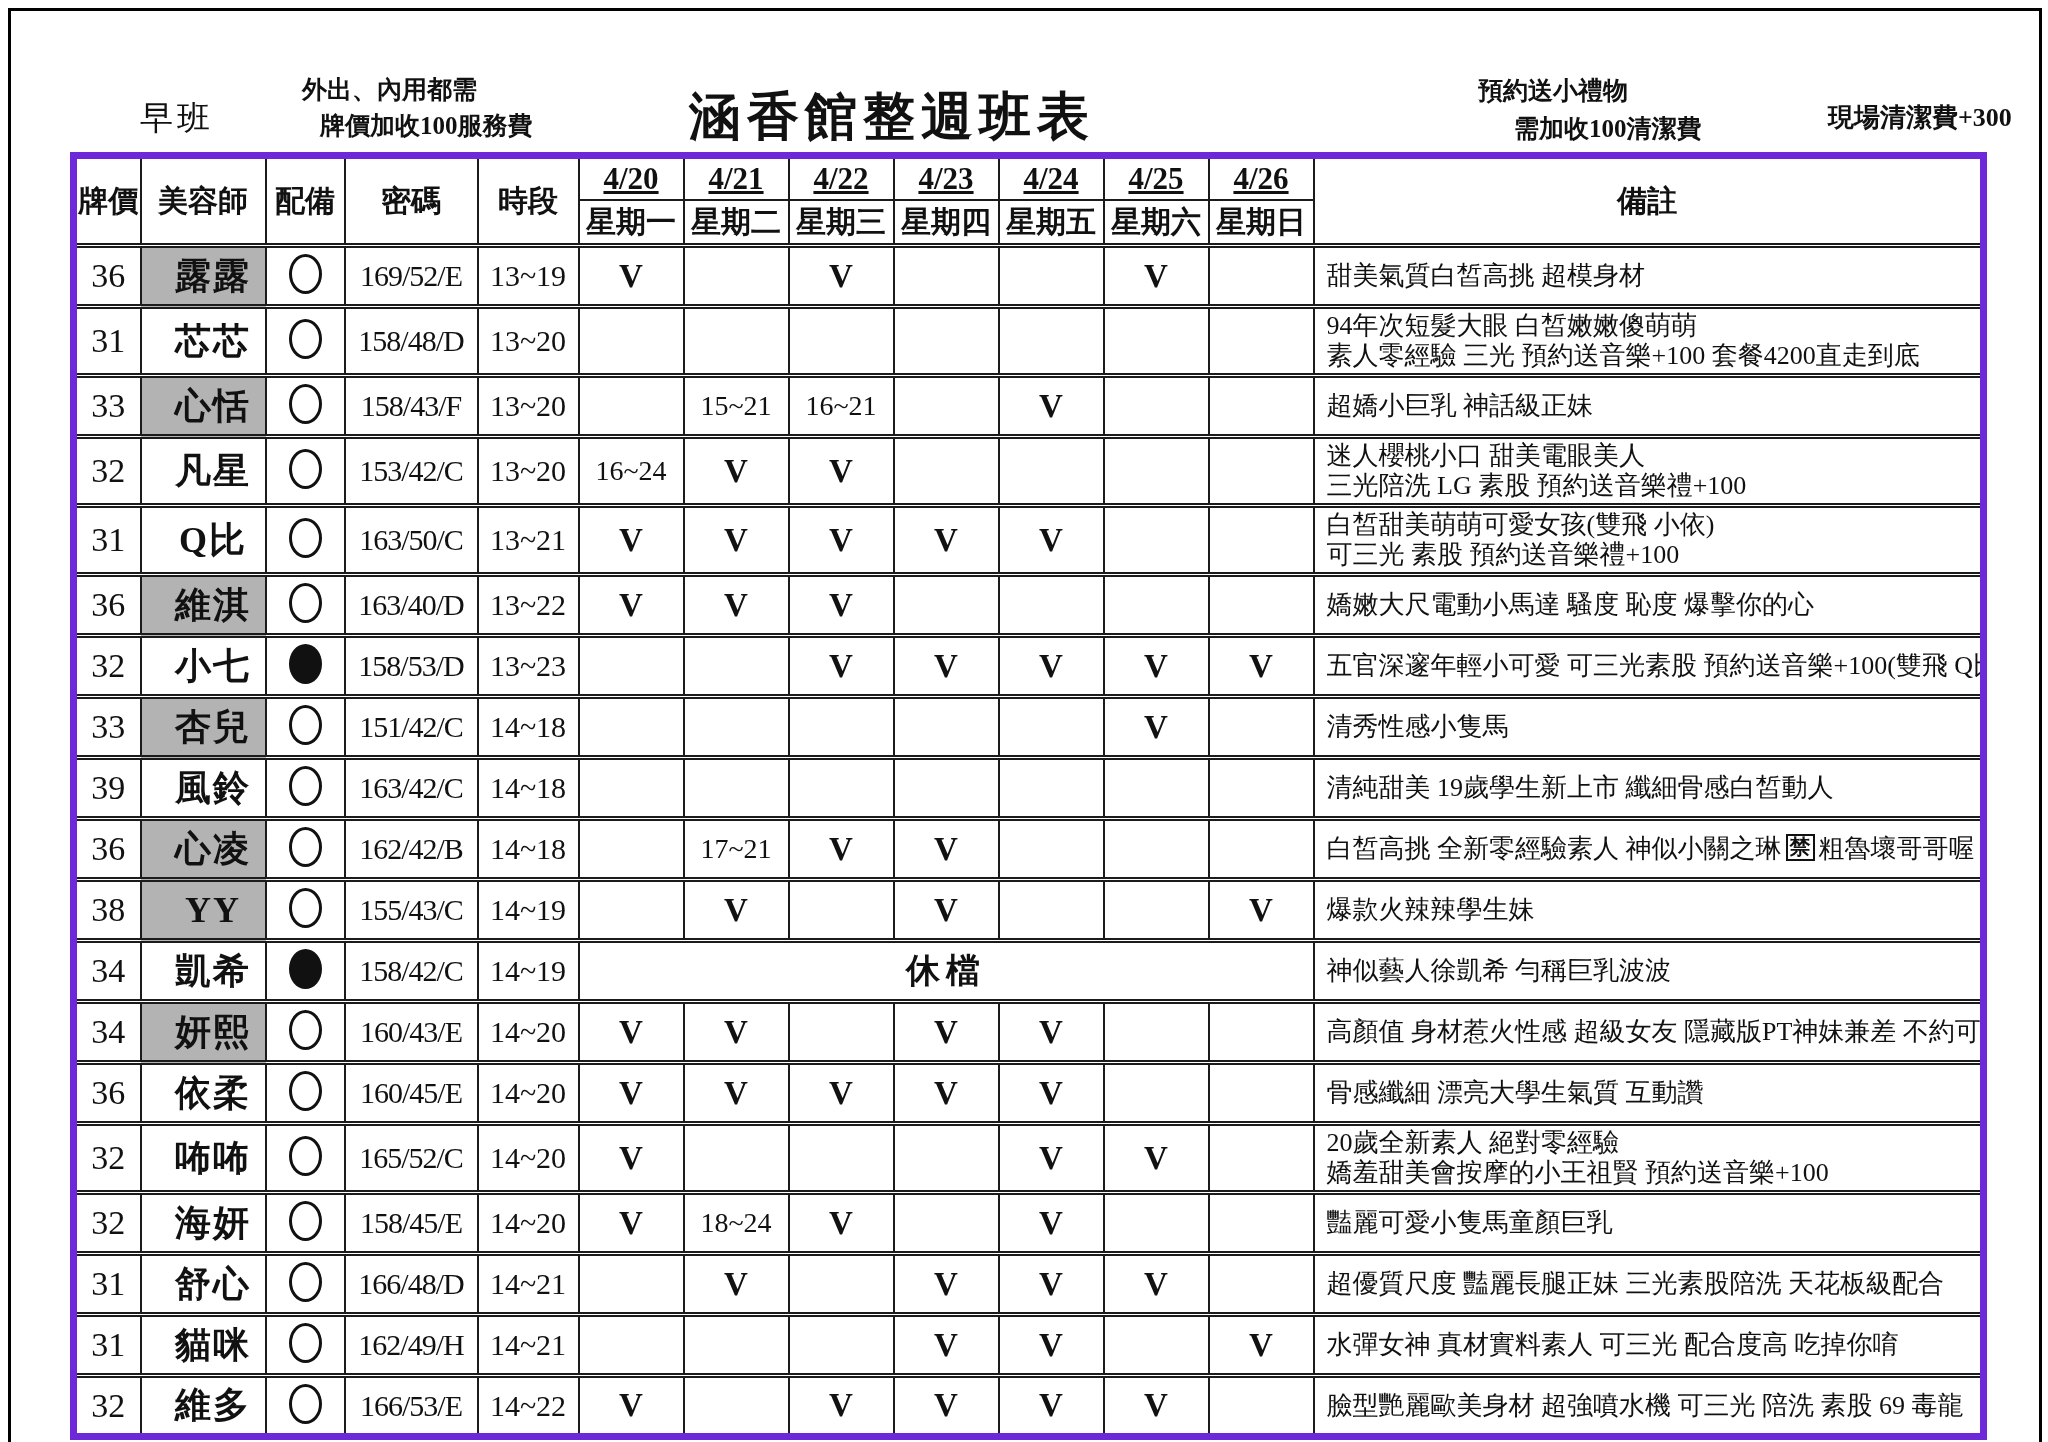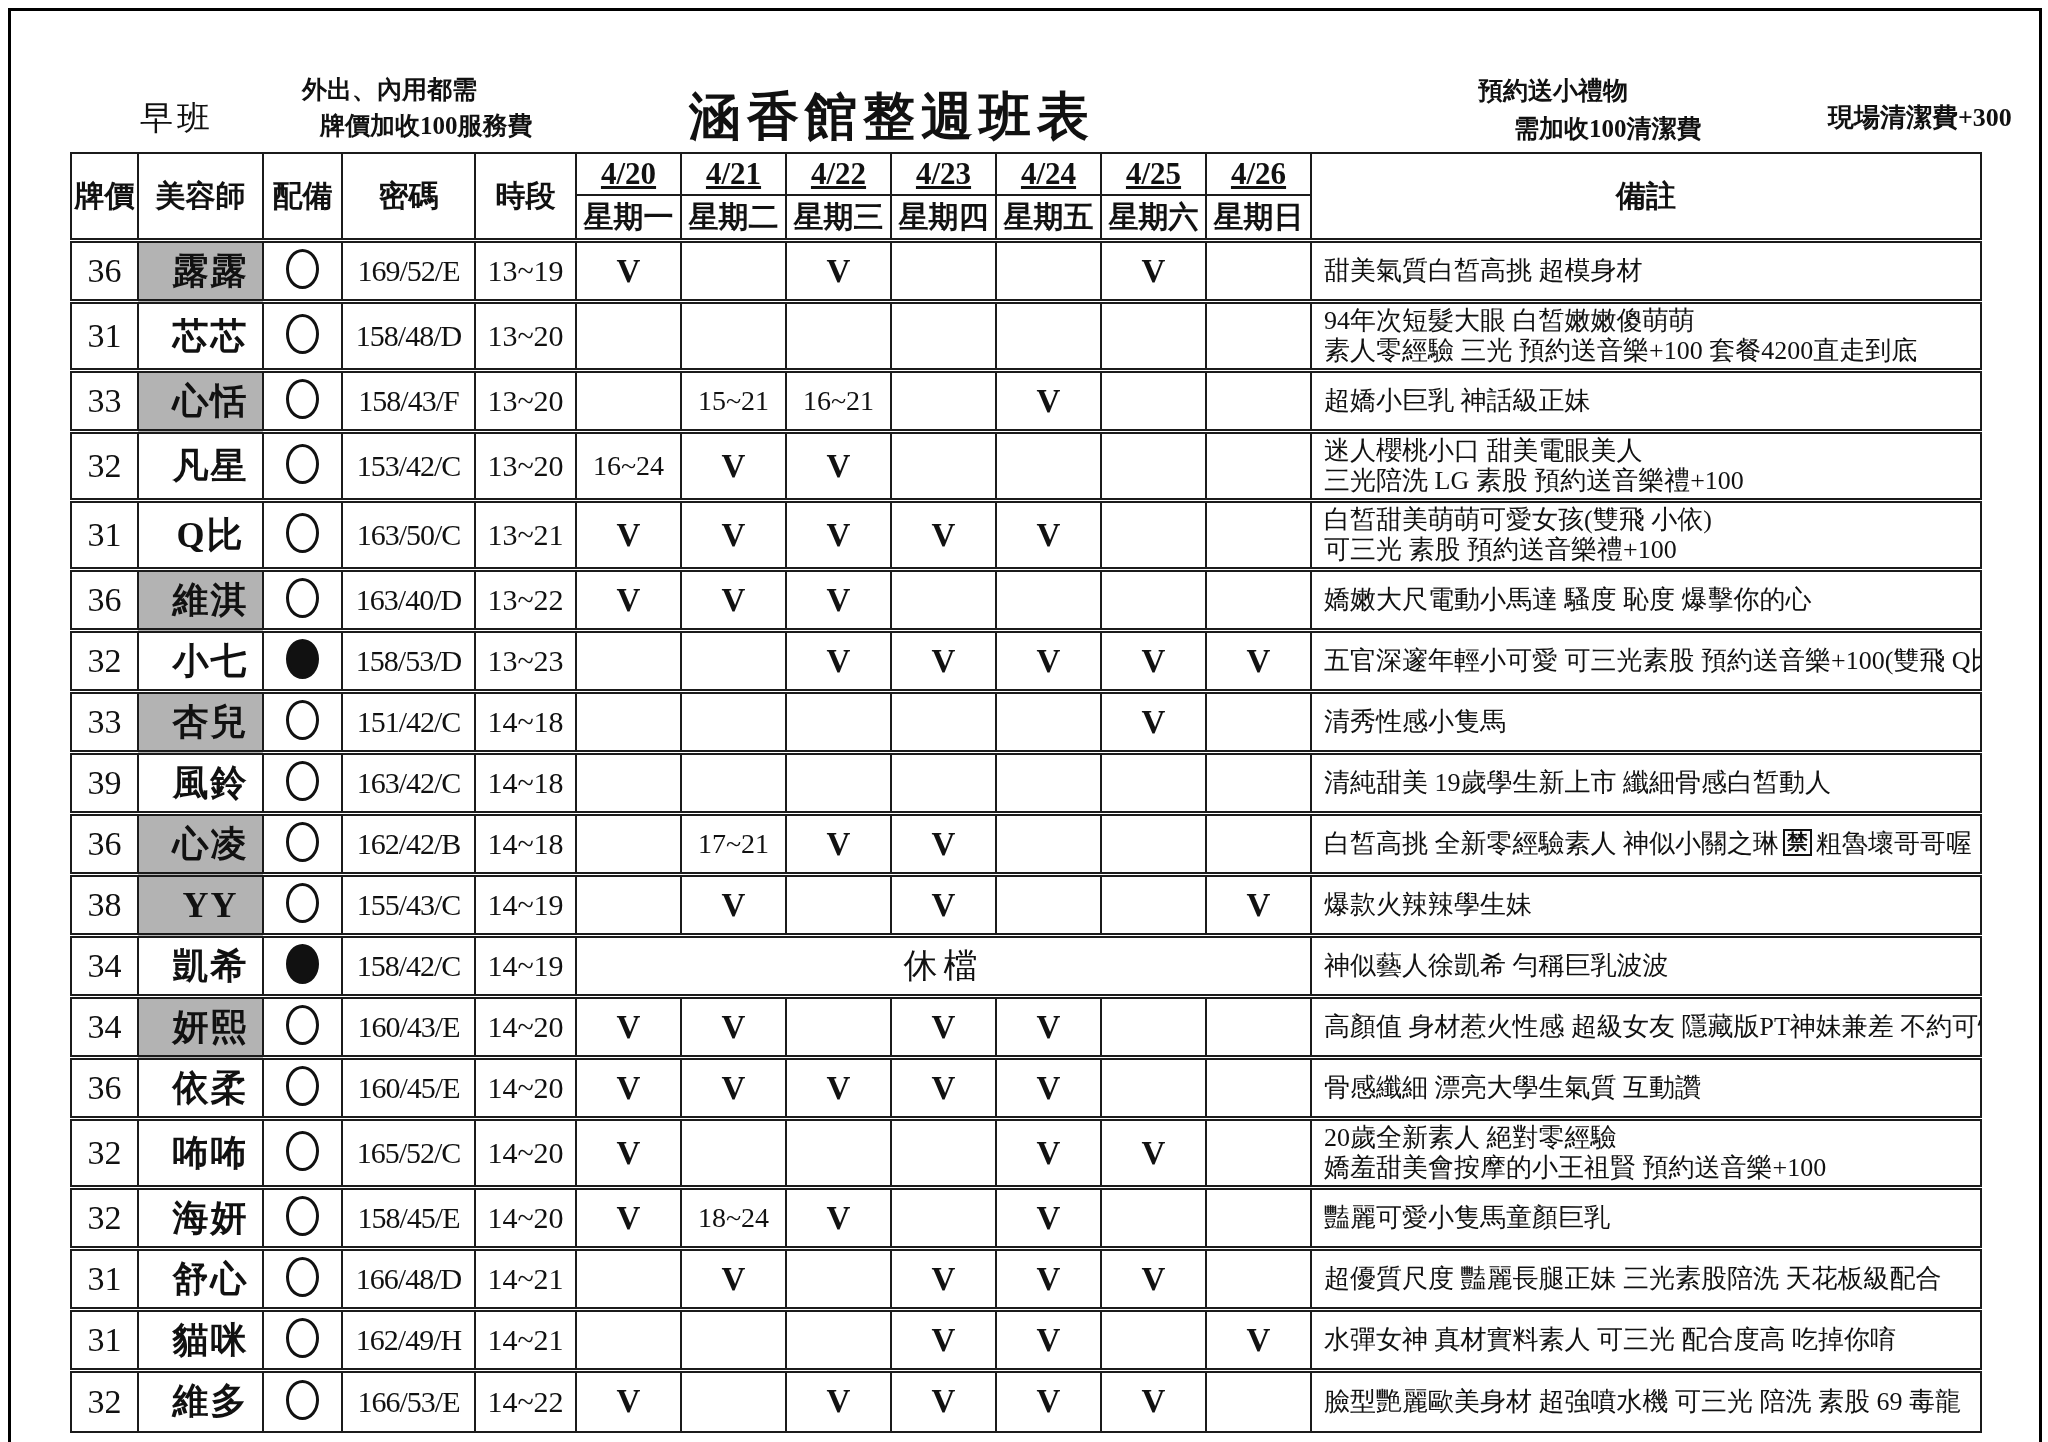--- a/index.html
+++ b/index.html
@@ -12,36 +12,36 @@
   .shift{position:absolute;left:140px;top:96px;font-size:33px;font-weight:normal;letter-spacing:4px;}
   .note-left{position:absolute;left:268px;top:72px;font-size:25px;font-weight:bold;line-height:36px;margin-left:34px;}
   .note-left .l2{padding-left:18px;}
   .main-title{position:absolute;left:892px;top:82px;transform:translateX(-50%);
     font-size:52px;font-weight:bold;letter-spacing:6px;white-space:nowrap;}
   .note-right{position:absolute;left:1478px;top:72px;font-size:25px;font-weight:bold;line-height:38px;}
   .note-right .l2{padding-left:36px;}
   .note-far{position:absolute;left:1828px;top:100px;font-size:26px;font-weight:bold;}
   
   table.sched{position:absolute;left:70px;top:152px;width:1910px;border-collapse:collapse;
-    table-layout:fixed;border:2px solid #6d28d9;}
+    table-layout:fixed;border:7px solid #6d28d9;}
   .sched th,.sched td{border:2px solid #1b1b1b;text-align:center;vertical-align:middle;padding:0;}
   .sched tbody td{border-top:5px double #1b1b1b;}
   .sched thead tr.r1 th{height:40px;}
   .sched thead tr.r2 th{height:42px;}
   .sched th{font-size:30px;font-weight:bold;}
   .sched th.date{font-size:31px;text-decoration:underline;}
   .sched tbody tr{height:61px;}
   td.c-price{font-size:34px;}
   td.c-name{font-size:36px;font-weight:bold;letter-spacing:2px;padding-left:20px;}
   td.c-name.hl{background:var(--hl,#b3b3b3);}
   td.c-code{font-size:30px;letter-spacing:-1px;}
   td.c-time{font-size:30px;}
   td.c-mark{font-size:33px;font-weight:bold;}
   td.c-stime{font-size:28px;}
-  td.c-rest{font-size:34px;font-weight:normal;letter-spacing:6px;}
+  td.c-rest{font-size:34px;font-weight:bold;letter-spacing:6px;}
   td.c-remarks{text-align:left;padding:2px 6px 2px 12px;overflow:hidden;}
   .remark-line{font-size:26px;line-height:30px;white-space:nowrap;}
   .boxed{display:inline-block;border:2px solid #111;font-size:21px;line-height:23px;
     padding:0 2px;margin:0 4px;vertical-align:3px;font-weight:bold;}
   .circle{display:inline-block;width:33px;height:40px;border:3px solid #111;border-radius:50%;box-sizing:border-box;}
   .circle.filled{background:#111;}
 </style>
 </head>
 <body>
 

